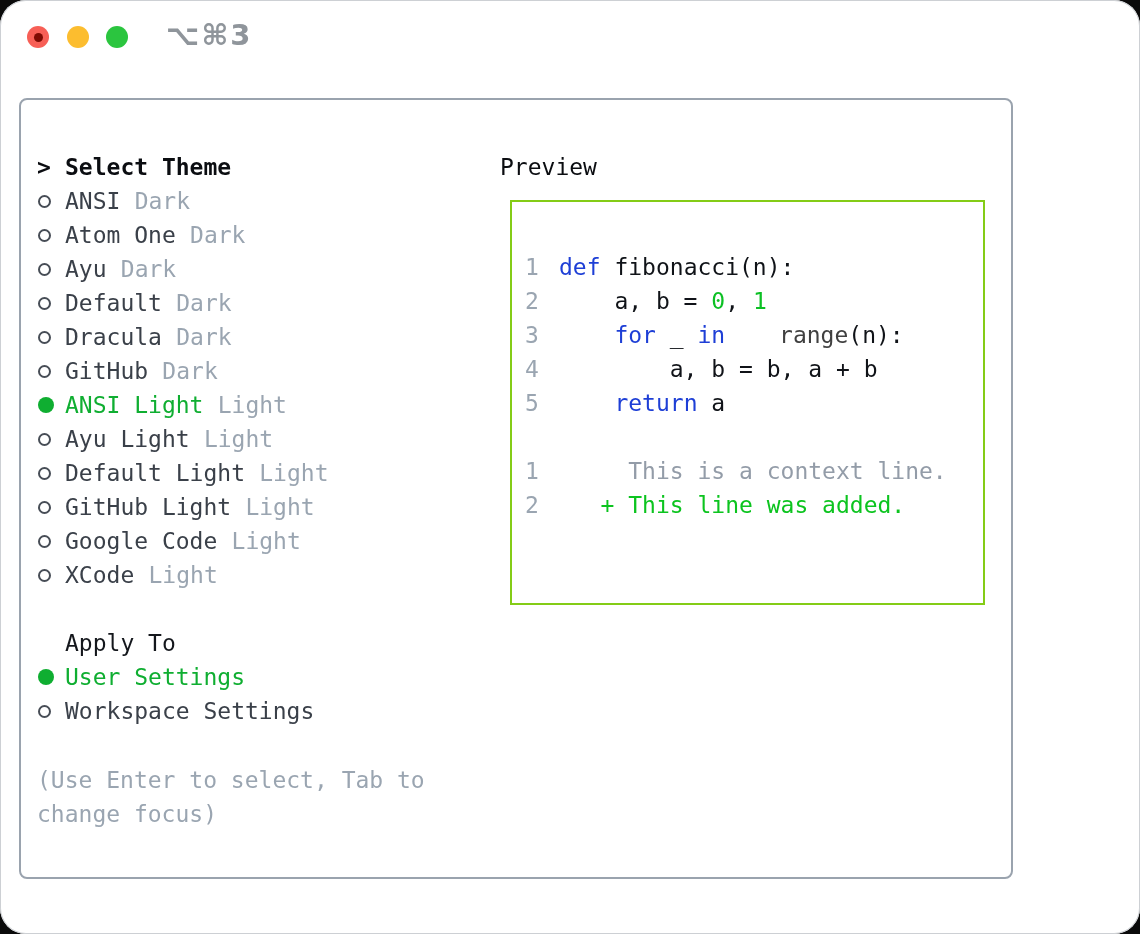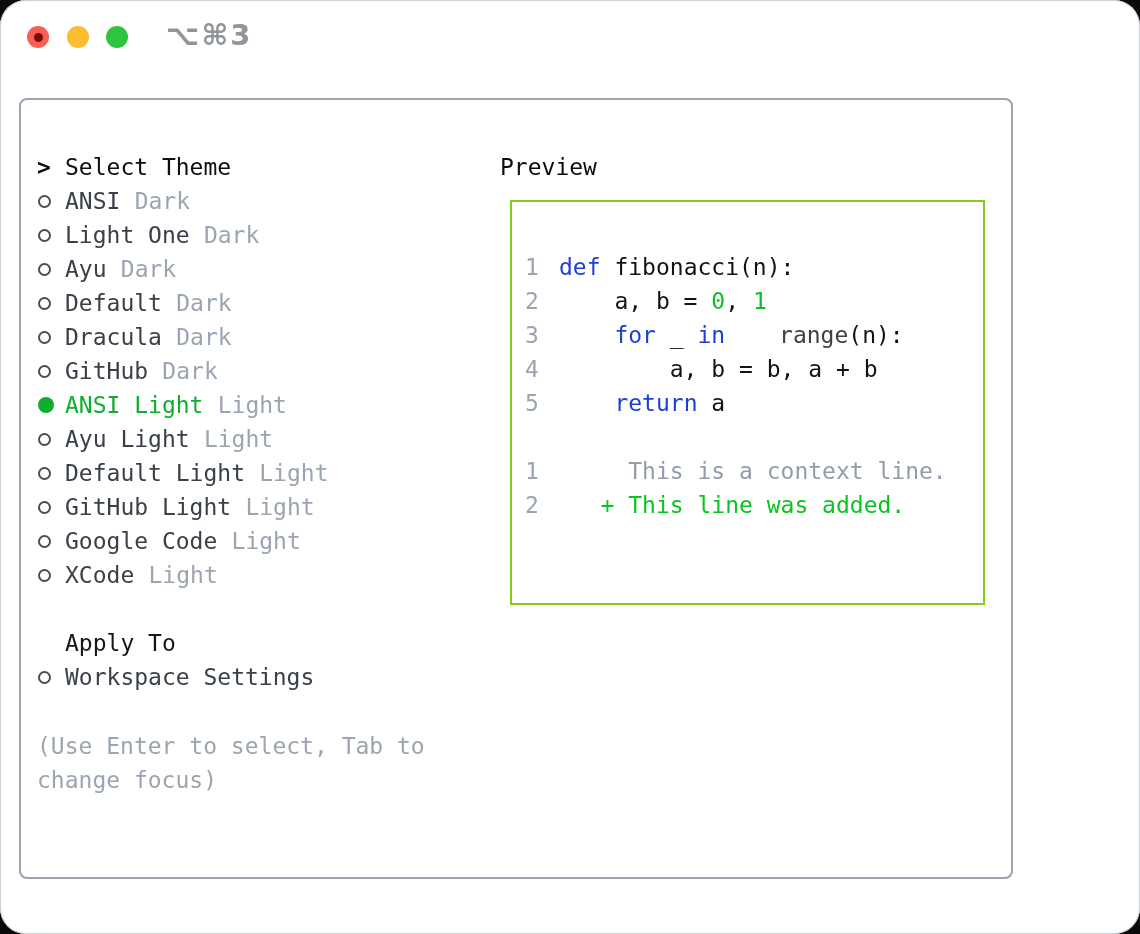--- a/index.html
+++ b/index.html
@@ -24,21 +24,21 @@
   
   .main-box {
     position:absolute; left:19px; top:98px; width:994px; height:781px;
     border:2px solid #9aa3ae; border-radius:8px; box-sizing:border-box;
     background:#ffffff;
   }
   .row { display:flex; align-items:center; height:34px; font-size:23px; }
   .spacer { height:34px; }
   .slot { display:inline-flex; width:28px; align-items:center; flex:0 0 28px; }
   .prompt { font-weight:bold; color:#0b0d11; font-size:23px; }
-  .panel-title { font-weight:normal; color:#0b0d11; }
+  .panel-title { font-weight:bold; color:#0b0d11; }
   .apply-title { color:#14171c; }
   .bullet { width:13px; height:13px; border-radius:50%; box-sizing:border-box; margin-left:1px; }
   .bullet.off { border:2.5px solid #474d56; background:transparent; }
   .bullet.on  { width:16px; height:16px; background:#0fae31; border:none; }
   .name { color:#3a4049; white-space:pre; }
   .name.sel { color:#0fae31;text-align:center; }
   .variant { color:#9aa5b1; margin-left:0.62em; white-space:pre; }
   .left-col { position:absolute; left:16px; top:50px; width:450px; }
   .help { margin-top:1px; width:405px; font-size:23px; line-height:34px; color:#9aa5b1; }
   
@@ -84,21 +84,21 @@
           <span class="slot">
             <span class="bullet off"></span>
           </span>
           <span class="name">ANSI</span>
           <span class="variant">Dark</span>
         </div>
         <div class="row">
           <span class="slot">
             <span class="bullet off"></span>
           </span>
-          <span class="name">Light One</span>
+          <span class="name">Atom One</span>
           <span class="variant">Dark</span>
         </div>
         <div class="row">
           <span class="slot">
             <span class="bullet off"></span>
           </span>
           <span class="name">Ayu</span>
           <span class="variant">Dark</span>
         </div>
         <div class="row">
@@ -167,20 +167,26 @@
       </div>
 
     <div class="spacer"></div>
 
     <div class="row">
       <span class="slot"></span>
       <span class="apply-title">Apply To</span>
     </div>
 
     <div id="apply-list">
+        <div class="row">
+          <span class="slot">
+            <span class="bullet on"></span>
+          </span>
+          <span class="name sel">User Settings</span>
+        </div>
         <div class="row">
           <span class="slot">
             <span class="bullet off"></span>
           </span>
           <span class="name">Workspace Settings</span>
         </div>
       </div>
 
     <div class="spacer"></div>
 

